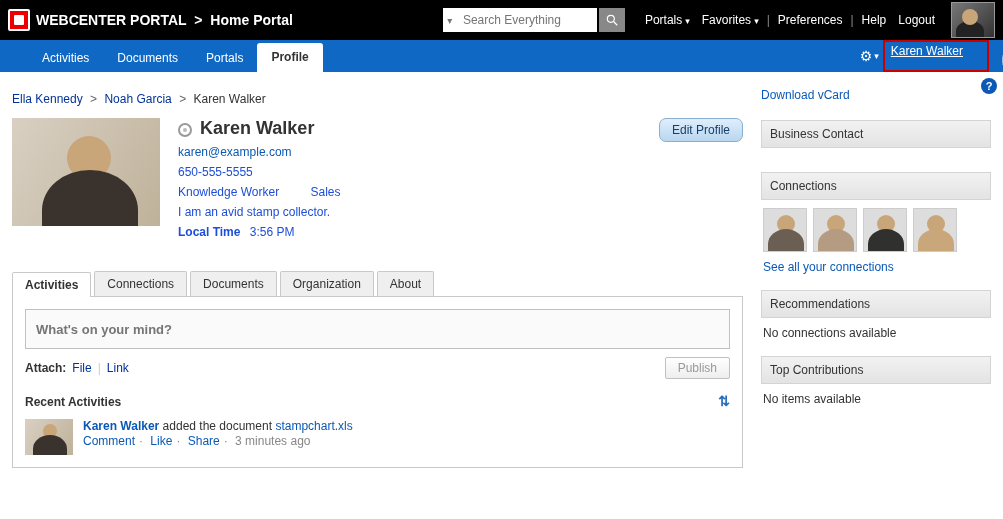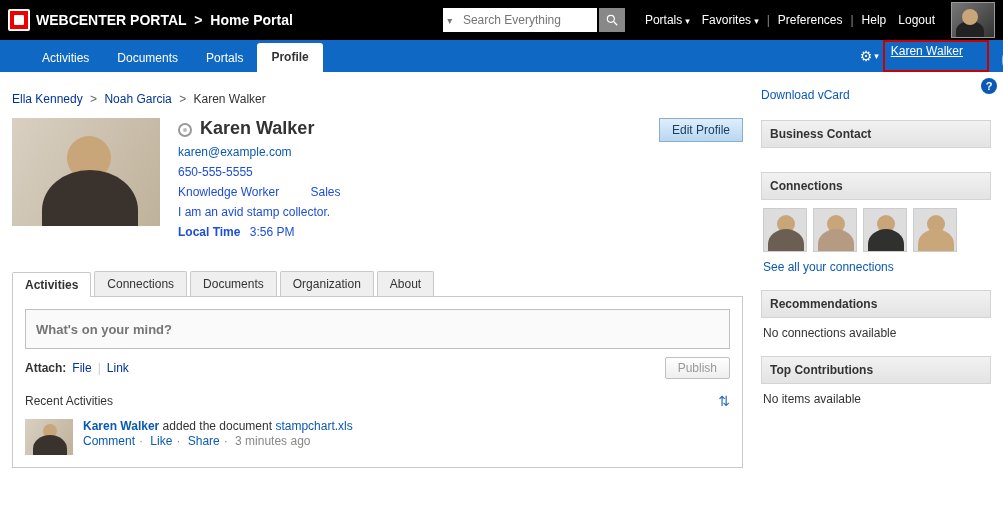--- a/index.html
+++ b/index.html
@@ -55,50 +55,50 @@
   .profile-photo::after{content:"";position:absolute;left:30px;top:52px;width:96px;height:80px;border-radius:50% 50% 0 0;background:#3a322c;}
 
   .profile-info h1 { font-size:18px; font-weight:bold; color:#333; display:flex; align-items:center; }
   .status-dot { width:14px; height:14px; border:2px solid #999; border-radius:50%; background:#fff; display:inline-block; margin-right:8px; position:relative; top:1px;}
   .status-dot::after{content:"";position:absolute;left:3px;top:3px;width:4px;height:4px;border-radius:50%;background:#bbb;}
   .profile-info div { margin-top: 6px; font-size:12px; color:#1d4ed8; }
   .profile-info .email { color:#0b59b5; cursor:pointer; }
   .profile-info .local-label { font-weight:bold; display:inline-block; margin-right:6px; }
   .role-row span { display:inline-block; margin-right: 28px; }
 
-  .edit-btn { position:absolute; right:0; top:0; background: linear-gradient(#dfeefc,#b8d7f0); border:1px solid #8aaed0; padding:4px 12px; font-size:12px; cursor:pointer; color:#1a3e66; border-radius:0; }
+  .edit-btn { position:absolute; right:0; top:0; background: linear-gradient(#dfeefc,#b8d7f0); border:1px solid #8aaed0; padding:4px 12px; font-size:12px; cursor:pointer; color:#1a3e66; border-radius:7px; }
 
   
   .tabs-outer { margin-top: 32px; }
   .tabstrip { display:flex; border-bottom:1px solid #c9c9c9; }
   .ptab { padding:5px 12px; font-size:12px; background:#efefef; border:1px solid #c9c9c9; margin-right:3px; border-bottom:none; cursor:pointer; color:#333; border-radius:2px 2px 0 0;}
   .ptab.active { background:#fff; font-weight:bold; position:relative; top:1px; }
   .tab-body { border:1px solid #c9c9c9; border-top:none; padding:12px; }
   .compose { width:100%; border:1px solid #c0c0c0; background:#fafafa; padding:10px; font-size:13px; color:#888; height:40px; outline:none;font-weight:bold; }
   .compose-row { display:flex; align-items:center; margin-top:8px; font-size:12px; }
   .compose-row .attach-label { font-weight:bold; margin-right:6px; }
   .compose-row .att-sep { color:#ccc; margin:0 6px; }
   .publish-btn { margin-left:auto; background:linear-gradient(#fff,#eee); border:1px solid #c0c0c0; padding:3px 12px; color:#999; cursor:default; border-radius:2px; font-size:12px;}
   
-  .recent-head { display:flex; align-items:center; margin-top:14px; font-weight:normal; font-size:12px; }
+  .recent-head { display:flex; align-items:flex-end; margin-top:14px; font-weight:bold; font-size:12px; }
   .refresh-icon { margin-left:auto; color:#2a6ebb; cursor:pointer; font-size:14px; }
   .activity { display:flex; margin-top:10px; }
   .act-thumb { width:48px; height:36px; background:linear-gradient(120deg,#d9d0c3,#bfb29a); margin-right:10px; position:relative; overflow:hidden;}
   .act-thumb::before{content:"";position:absolute;left:18px;top:5px;width:14px;height:14px;border-radius:50%;background:#c9a57a;}
   .act-thumb::after{content:"";position:absolute;left:8px;top:16px;width:34px;height:28px;border-radius:50% 50% 0 0;background:#3a322c;}
   .act-body { font-size:12px; color:#333; }
   .act-user { color:#0b59b5; font-weight:bold; cursor:pointer; }
   .act-doc { color:#0b59b5; cursor:pointer; }
   .act-meta { color:#888; margin-top:1px; }
   .act-meta .alink { color:#0b59b5; cursor:pointer; }
   .act-meta .dot { margin: 0 4px; }
 
   
   .side-link-top { color:#0b59b5; cursor:pointer; display:block; margin-bottom:18px; margin-top:-4px; }
-  .side-section-head { background: linear-gradient(#f2f2f2,#e3e3e3); border:1px solid #d4d4d4; padding:6px 8px; font-weight:bold; font-size:12px; color:#333; }
+  .side-section-head { background: linear-gradient(#f2f2f2,#e3e3e3); border:1px solid #d4d4d4; padding:6px 8px; font-weight:normal; font-size:12px; color:#333; }
   .side-section-body { padding: 8px 2px 16px 2px; font-size:12px; color:#333; }
   .conn-thumbs { display:flex; gap:6px; }
   .conn-thumb { width:44px; height:44px; background:#ddd; position:relative; overflow:hidden; border:1px solid #ccc;}
   .conn-thumb::before{content:"";position:absolute;left:13px;top:6px;width:18px;height:18px;border-radius:50%;background:#c9a57a;}
   .conn-thumb::after{content:"";position:absolute;left:4px;top:20px;width:36px;height:30px;border-radius:50% 50% 0 0;background:#6b5e52;}
   .conn-thumb.c2::after{background:#b59b82;}
   .conn-thumb.c3::after{background:#30302e;}
   .conn-thumb.c4::after{background:#caa77a;}
   .see-all { color:#0b59b5; cursor:pointer; display:block; margin-top:8px; }
 </style>

